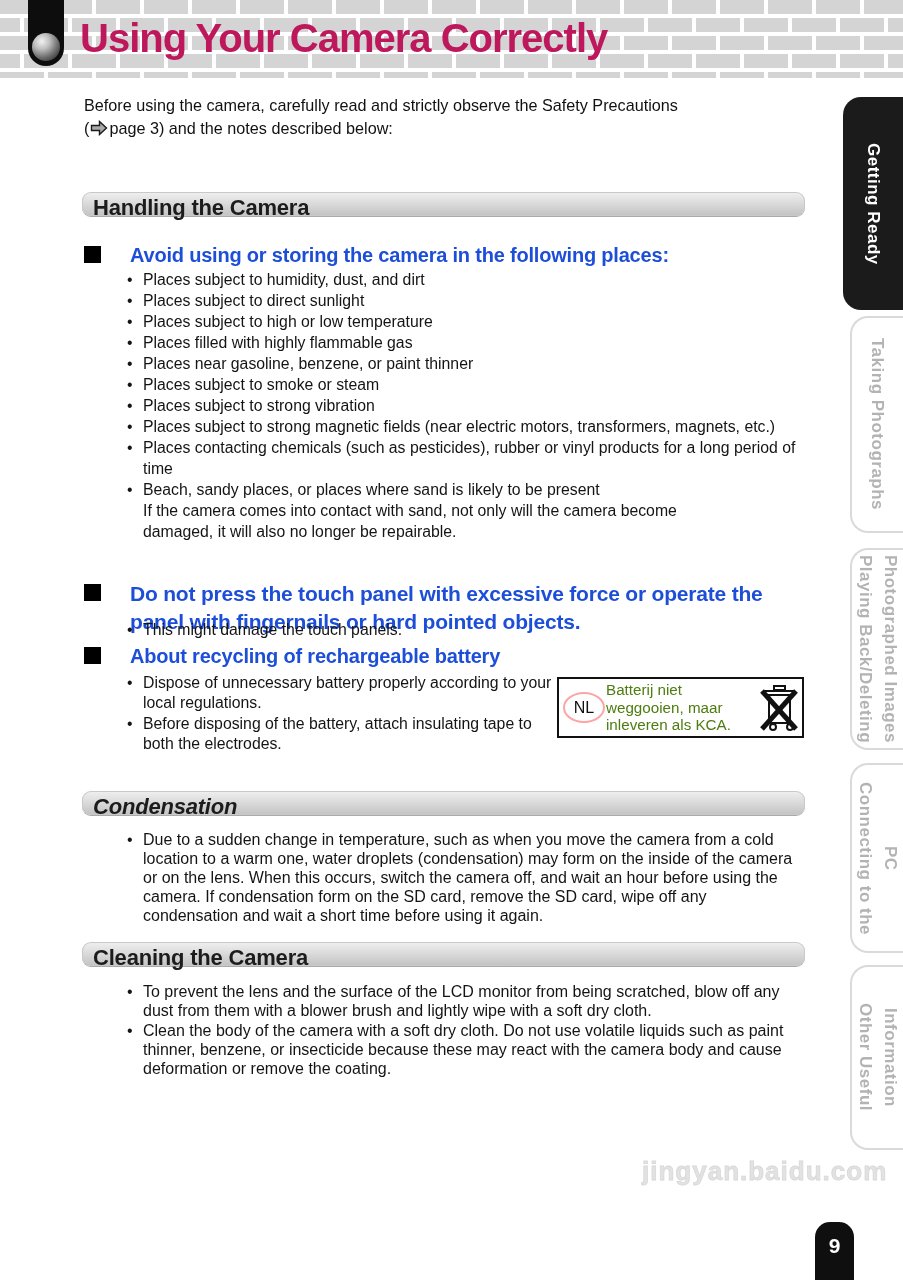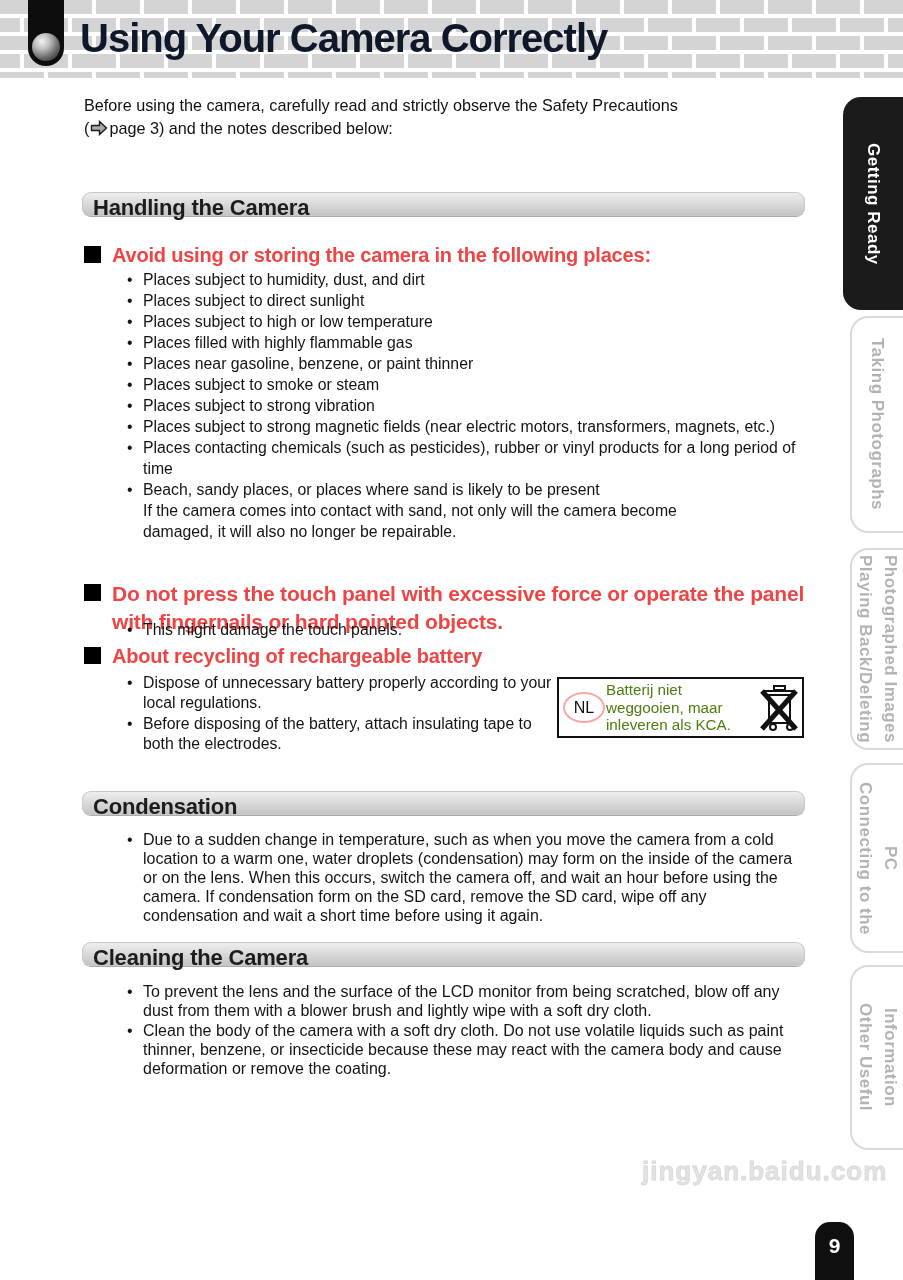--- a/index.html
+++ b/index.html
@@ -5,32 +5,32 @@
   html,body{margin:0;padding:0;background:#fff;}
   .page{
     position:relative;width:903px;height:1280px;overflow:hidden;background:#fff;
     font-family:"Liberation Sans","DejaVu Sans",sans-serif;color:#1a1a1a;
   }
   
   .header-band{position:absolute;left:0;top:0;width:903px;height:78px;}
   .chapter-capsule{position:absolute;left:28px;top:0;width:36px;height:66px;background:#0d0d0d;border-radius:0 0 18px 18px;}
   .chapter-ball{position:absolute;left:4px;top:33px;width:28px;height:28px;border-radius:50%;
     background:radial-gradient(circle at 35% 30%, #f2f2f2 0%, #bdbdbd 30%, #6e6e6e 60%, #2a2a2a 90%);}
-  .page-title{position:absolute;left:80px;top:16px;font-size:40px;font-weight:900;letter-spacing:-1px;color:#0f172a;white-space:nowrap;}
+  .page-title{position:absolute;left:80px;top:16px;font-size:40px;font-weight:900;letter-spacing:-1px;color:#be185d;white-space:nowrap;}
   
   .intro{position:absolute;left:84px;top:94px;width:700px;font-size:16.2px;line-height:23px;color:#111;}
   .arrow-ico{vertical-align:-2px;margin:0 1px;}
   
   .section-bar{position:absolute;left:82px;width:723px;height:24px;box-sizing:border-box;border-radius:9px;
     background:linear-gradient(180deg,#f0f0f0 0%,#dedede 40%,#c2c2c2 100%);
     box-shadow:inset 0 0 0 1px #c9c9c9, 0 1px 0 #aaa;
     font-size:22px;font-weight:bold;line-height:32px;padding-left:11px;color:#1c1c1c;letter-spacing:-0.2px;}
-  .bar-handling{top:192px;} .bar-condensation{top:791px;} .bar-cleaning{top:942px;}
+  .bar-handling{top:192px;} .bar-condensation{top:791px;font-style:italic;} .bar-cleaning{top:942px;}
   
-  .sq-heading{position:absolute;left:84px;display:flex;gap:11px;font-weight:bold;color:#ef4444;}
+  .sq-heading{position:absolute;left:84px;display:flex;gap:29px;font-weight:bold;color:#1d4ed8;}
   .sq{width:17px;height:17px;background:#000;flex:none;margin-top:4px;}
   .sq-heading .txt{font-size:20px;line-height:26px;letter-spacing:-0.2px;}
   .h-avoid{top:242px;width:715px;}
   .h-touch{top:580px;width:724px;}
   .h-touch .txt{font-size:21px;line-height:28px;}
   .h-batt{top:643px;width:700px;}
   
   .blist{position:absolute;left:122px;box-sizing:border-box;font-size:15.8px;color:#141414;}
   .bullet{position:relative;padding-left:21px;}
   .bullet::before{content:"•";position:absolute;left:5px;top:0;}

